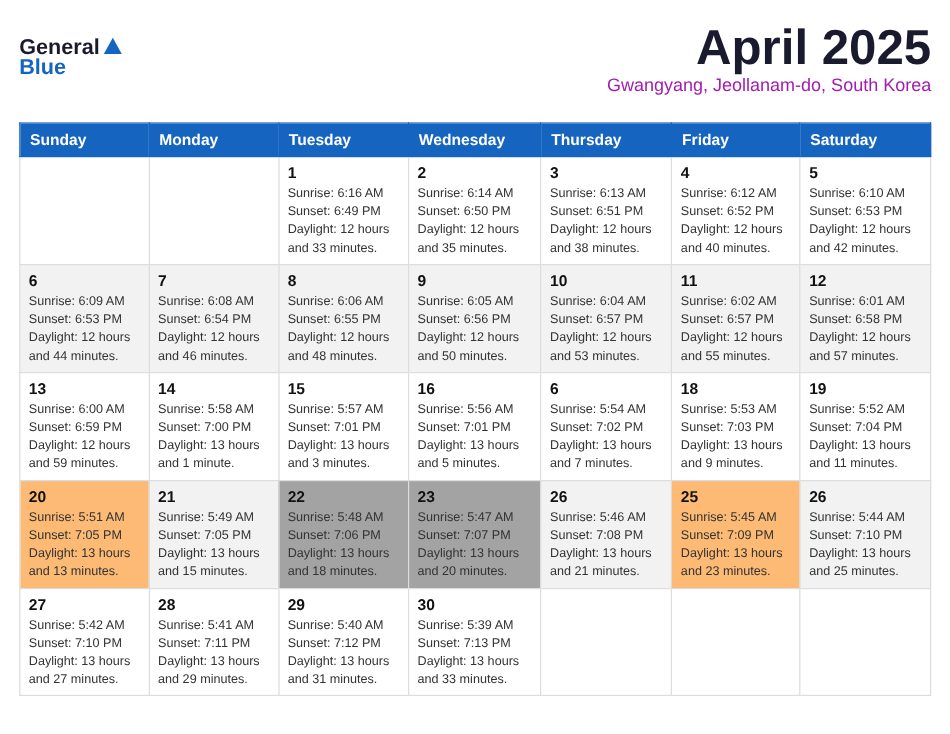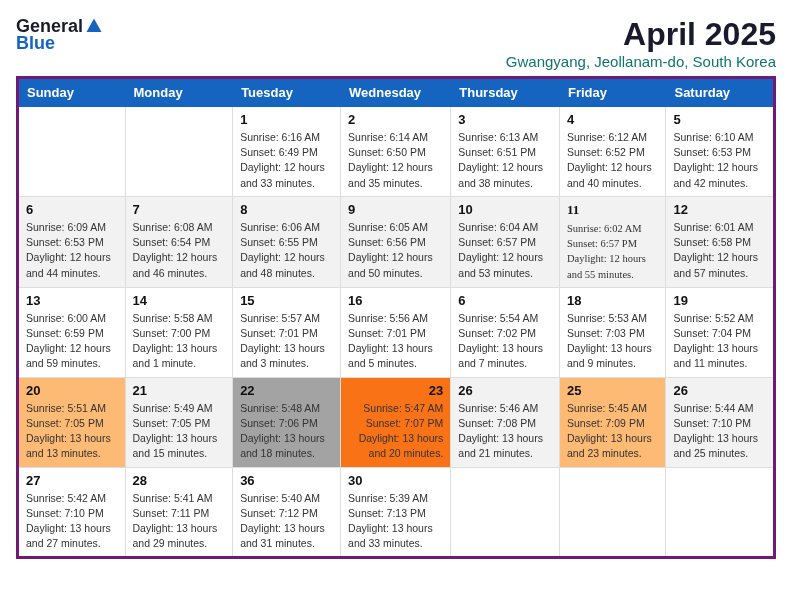--- a/index.html
+++ b/index.html
@@ -6,48 +6,48 @@
     body {
       font-family: Arial, sans-serif;
       background: #fff;
       width: 792px;
       min-height: 612px;
       padding: 16px;
     }
     .header-area {
       display: flex;
       justify-content: space-between;
-      align-items: flex-start;
-      margin-bottom: 6px;
+      align-items: center;
+      margin-bottom: 22px;
     }
     .logo {
       display: flex;
       flex-direction: column;
       align-items: flex-start;
     }
     .logo-row {
       display: flex;
       align-items: center;
     }
     .title-area {
       text-align: right;
     }
     .month-year {
-      font-size: 32px;
+      font-size: 41px;
       font-weight: bold;
       color: #1a1a2e;
     }
     .location {
       font-size: 15px;
-      color: #0f766e;
+      color: #a21caf;
     }
     .calendar {
       width: 100%;
       border-collapse: collapse;
-      border: 3px solid #701a75;
+      border: 1px solid #701a75;
     }
     .calendar th {
       background-color: #1565c0;
       color: #fff;
       font-size: 13px;
       padding: 6px 8px;
       text-align: left;
       border: 1px solid #1565c0;
     }
     .calendar td {
@@ -149,21 +149,21 @@
           <div class="day-info">Sunrise: 6:06 AM<br>Sunset: 6:55 PM<br>Daylight: 12 hours<br>and 48 minutes.</div>
         </td>
         <td style="background: rgb(242, 242, 242);">
           <div class="day-number">9</div>
           <div class="day-info">Sunrise: 6:05 AM<br>Sunset: 6:56 PM<br>Daylight: 12 hours<br>and 50 minutes.</div>
         </td>
         <td style="background: rgb(242, 242, 242);">
           <div class="day-number">10</div>
           <div class="day-info">Sunrise: 6:04 AM<br>Sunset: 6:57 PM<br>Daylight: 12 hours<br>and 53 minutes.</div>
         </td>
-        <td style="background: rgb(242, 242, 242); font-family: Liberation Serif, serif;">
+        <td style="background: rgb(242, 242, 242);">
           <div class="day-number">11</div>
           <div class="day-info">Sunrise: 6:02 AM<br>Sunset: 6:57 PM<br>Daylight: 12 hours<br>and 55 minutes.</div>
         </td>
         <td style="background: rgb(242, 242, 242);">
           <div class="day-number">12</div>
           <div class="day-info">Sunrise: 6:01 AM<br>Sunset: 6:58 PM<br>Daylight: 12 hours<br>and 57 minutes.</div>
         </td>
       </tr>
       <tr>
         <td>
@@ -201,21 +201,21 @@
           <div class="day-info">Sunrise: 5:51 AM<br>Sunset: 7:05 PM<br>Daylight: 13 hours<br>and 13 minutes.</div>
         </td>
         <td style="background: rgb(242, 242, 242);">
           <div class="day-number">21</div>
           <div class="day-info">Sunrise: 5:49 AM<br>Sunset: 7:05 PM<br>Daylight: 13 hours<br>and 15 minutes.</div>
         </td>
         <td style="background: #a3a3a3;">
           <div class="day-number">22</div>
           <div class="day-info">Sunrise: 5:48 AM<br>Sunset: 7:06 PM<br>Daylight: 13 hours<br>and 18 minutes.</div>
         </td>
-        <td style="background: #f97316; text-align: right;">
+        <td style="background: #a3a3a3;">
           <div class="day-number">23</div>
           <div class="day-info">Sunrise: 5:47 AM<br>Sunset: 7:07 PM<br>Daylight: 13 hours<br>and 20 minutes.</div>
         </td>
         <td style="background: rgb(242, 242, 242);">
           <div class="day-number">26</div>
           <div class="day-info">Sunrise: 5:46 AM<br>Sunset: 7:08 PM<br>Daylight: 13 hours<br>and 21 minutes.</div>
         </td>
         <td style="background: #fdba74;">
           <div class="day-number">25</div>
           <div class="day-info">Sunrise: 5:45 AM<br>Sunset: 7:09 PM<br>Daylight: 13 hours<br>and 23 minutes.</div>
@@ -228,21 +228,21 @@
       <tr>
         <td>
           <div class="day-number">27</div>
           <div class="day-info">Sunrise: 5:42 AM<br>Sunset: 7:10 PM<br>Daylight: 13 hours<br>and 27 minutes.</div>
         </td>
         <td>
           <div class="day-number">28</div>
           <div class="day-info">Sunrise: 5:41 AM<br>Sunset: 7:11 PM<br>Daylight: 13 hours<br>and 29 minutes.</div>
         </td>
         <td>
-          <div class="day-number">36</div>
+          <div class="day-number">29</div>
           <div class="day-info">Sunrise: 5:40 AM<br>Sunset: 7:12 PM<br>Daylight: 13 hours<br>and 31 minutes.</div>
         </td>
         <td>
           <div class="day-number">30</div>
           <div class="day-info">Sunrise: 5:39 AM<br>Sunset: 7:13 PM<br>Daylight: 13 hours<br>and 33 minutes.</div>
         </td>
         <td class="empty-cell" style="background: rgb(255, 255, 255);"></td>
         <td class="empty-cell" style="background: rgb(255, 255, 255);"></td>
         <td class="empty-cell" style="background: rgb(255, 255, 255);"></td>
       </tr>

